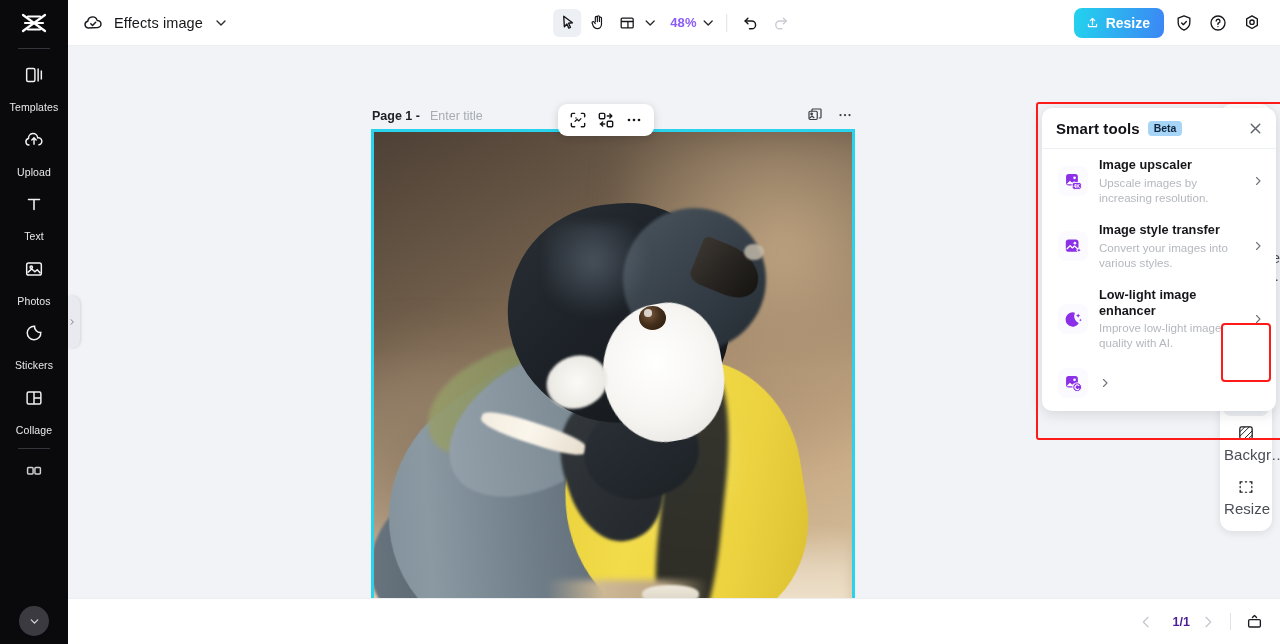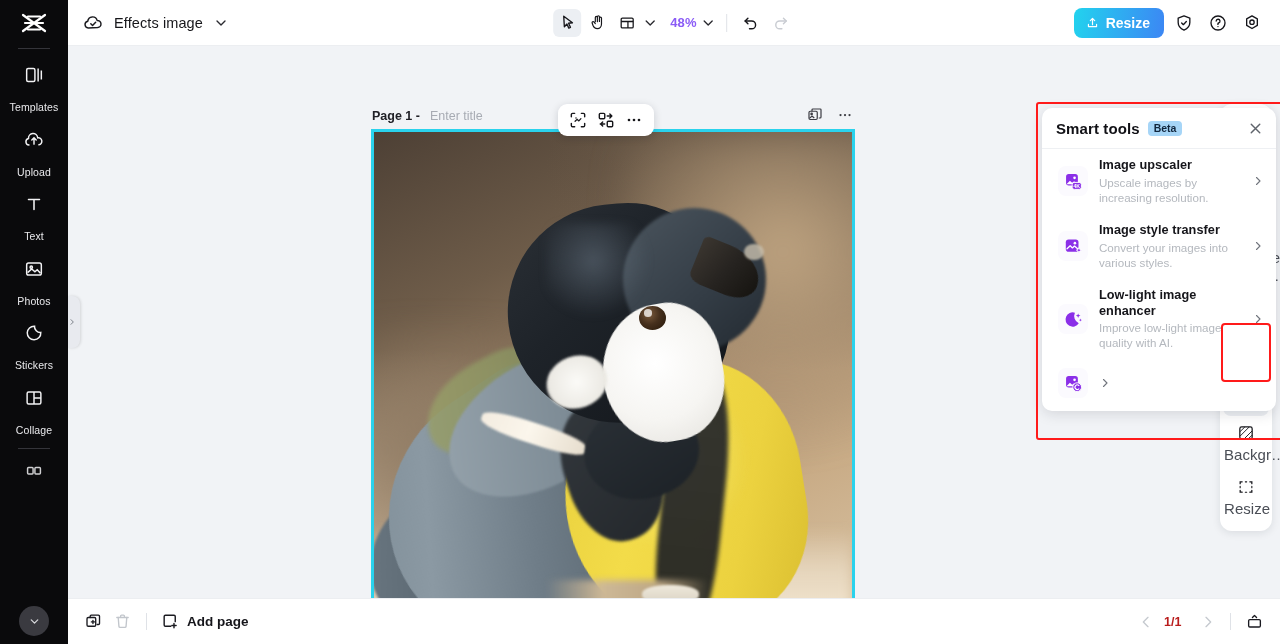--- a/index.html
+++ b/index.html
@@ -301,21 +301,21 @@
     display: flex; align-items: center; position: relative; z-index: 20;
   }
   .bb-left { display: flex; align-items: center; gap: 10px; padding-left: 16px; }
   .bb-ico { width: 19px; height: 19px; color: #1a1a20; cursor: pointer; }
   .bb-ico.dim { color: #c2c6cc; }
   .bb-sep { width: 1px; height: 17px; background: #dfe2e7; margin: 0 4px; }
   .addpage { display: flex; align-items: center; gap: 7px; cursor: pointer; }
   .addpage-lbl { font-size: 13.5px; color: #15151a; font-weight: 600; }
   .bb-right { margin-left: auto; display: flex; align-items: center; gap: 10px; padding-right: 16px; }
   .pg-chev { width: 16px; height: 16px; color: #c5c9cf; cursor: pointer; }
-  .pg-num { font-size: 12.5px; color: #b91c1c; font-weight: 600; min-width: 26px; text-align: left; }
+  .pg-num { font-size: 12.5px; color: #4c1d95; font-weight: 600; min-width: 26px; text-align: right; }
 </style>
 </head>
 <body>
 
 <div id="app">
 
   <div class="sidebar">
     <div class="logo-wrap">
       <svg class="logo" viewBox="0 0 30 22" fill="none">
         <path d="M4 3 L26 19 M26 3 L4 19 M6 11 L24 11" stroke="#fff" stroke-width="2.2" stroke-linecap="round"></path>
@@ -687,39 +687,20 @@
             <path d="M5 8V5.8h2.4M16.6 5.8H19V8M19 16v2.2h-2.4M7.4 18.2H5V16"></path>
             <path d="M5 11.2v1.6M19 11.2v1.6M11.2 5.8h1.6M11.2 18.2h1.6" stroke-width="1.3"></path>
           </svg>
           <span class="rlbl">Resize</span>
         </div>
       </div>
       <div class="rail-anno"></div>
     </div>
 
     <div class="bottombar">
-      <div class="bb-left">
-        <svg class="bb-ico" viewBox="0 0 24 24" fill="none" stroke="currentColor" stroke-width="1.7" stroke-linecap="round">
-          <rect x="3.8" y="7" width="11" height="11" rx="1.6"></rect>
-          <path d="M7.8 7V5.4A1.4 1.4 0 0 1 9.2 4h9a1.4 1.4 0 0 1 1.4 1.4v9a1.4 1.4 0 0 1-1.4 1.4h-1.6"></path>
-          <path d="M9.3 12.5h4M11.3 10.5v4"></path>
-        </svg>
-        <svg class="bb-ico dim" viewBox="0 0 24 24" fill="none" stroke="currentColor" stroke-width="1.7" stroke-linecap="round">
-          <path d="M4.8 7h14.4M9.6 7V5.2A1.2 1.2 0 0 1 10.8 4h2.4a1.2 1.2 0 0 1 1.2 1.2V7"></path>
-          <path d="M6.6 7l.9 11.2A1.4 1.4 0 0 0 8.9 19.5h6.2a1.4 1.4 0 0 0 1.4-1.3L17.4 7"></path>
-        </svg>
-        <div class="bb-sep"></div>
-        <div class="addpage">
-          <svg class="bb-ico" viewBox="0 0 24 24" fill="none" stroke="currentColor" stroke-width="1.8" stroke-linecap="round">
-            <path d="M18 12.2V5.6A1.6 1.6 0 0 0 16.4 4H5.6A1.6 1.6 0 0 0 4 5.6v10.8A1.6 1.6 0 0 0 5.6 18h6.8"></path>
-            <path d="M16.4 14.4v5.4M13.7 17.1h5.4"></path>
-          </svg>
-          <span class="addpage-lbl">Add page</span>
-        </div>
-      </div>
       <div class="bb-right">
         <svg class="pg-chev" viewBox="0 0 24 24" fill="none" stroke="currentColor" stroke-width="2" stroke-linecap="round" stroke-linejoin="round">
           <path d="M15 5l-7 7 7 7"></path>
         </svg>
         <span class="pg-num">1/1</span>
         <svg class="pg-chev" viewBox="0 0 24 24" fill="none" stroke="currentColor" stroke-width="2" stroke-linecap="round" stroke-linejoin="round">
           <path d="M9 5l7 7-7 7"></path>
         </svg>
         <div class="bb-sep"></div>
         <svg class="bb-ico" viewBox="0 0 24 24" fill="none" stroke="currentColor" stroke-width="1.7" stroke-linecap="round" stroke-linejoin="round">

